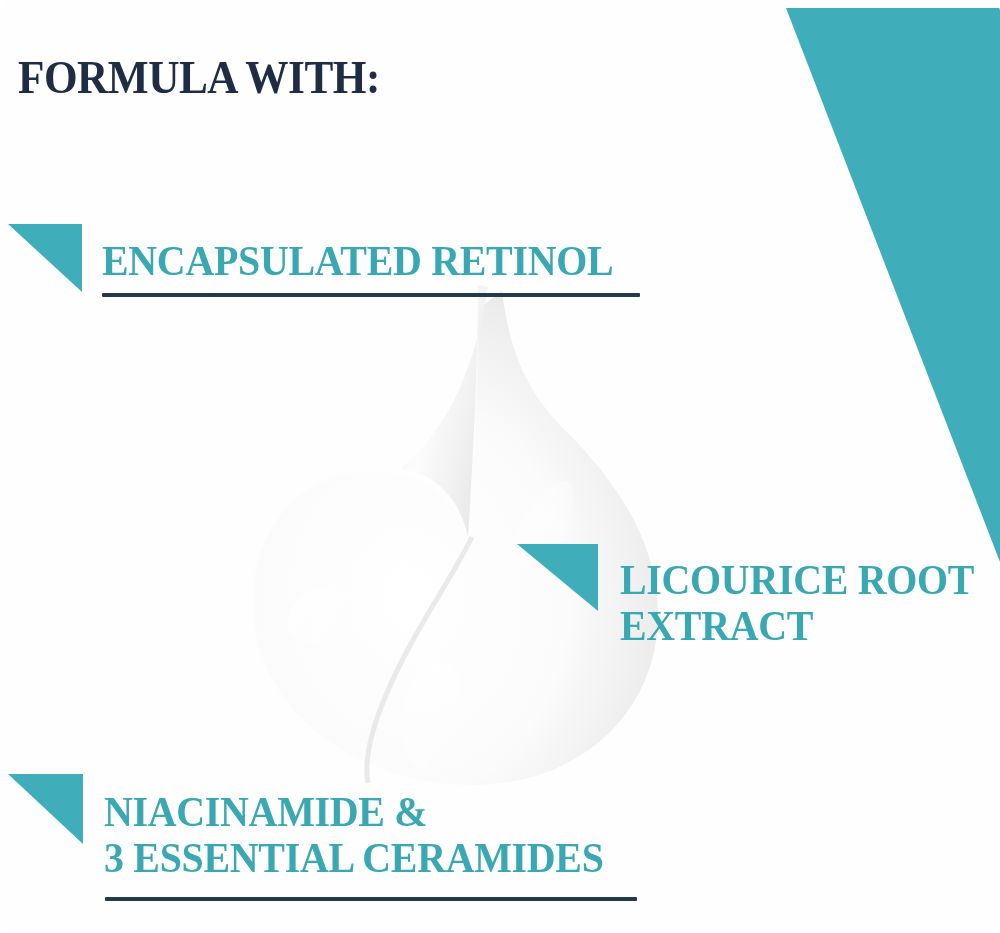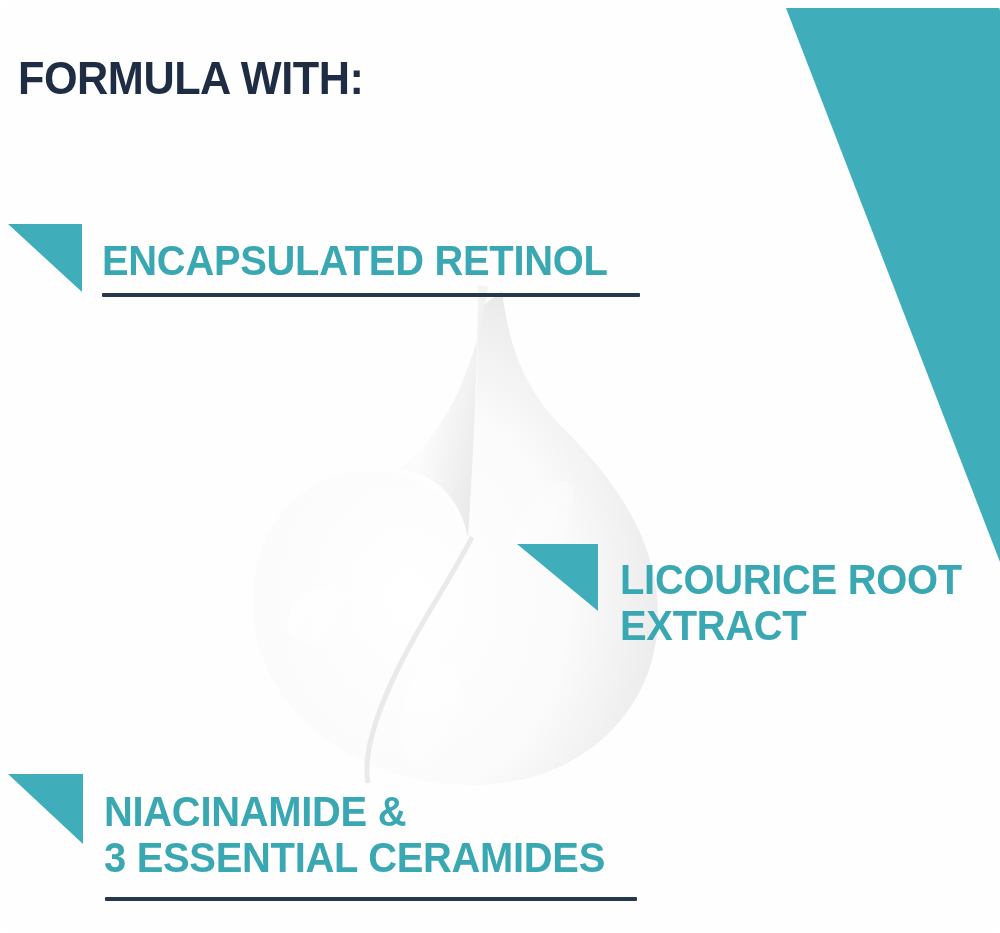--- a/index.html
+++ b/index.html
@@ -7,21 +7,21 @@
     margin: 0;
     padding: 0;
     background: #ffffff;
   }
   #stage {
     position: relative;
     width: 1000px;
     height: 933px;
     background: #fefefe;
     overflow: hidden;
-    font-family: Liberation Sans, sans-serif;
+    font-family: Liberation Serif, serif;
     border-radius: 12px;
   }
 
   
   .corner-wedge {
     position: absolute;
     top: 0;
     left: 0;
     width: 1000px;
     height: 933px;

